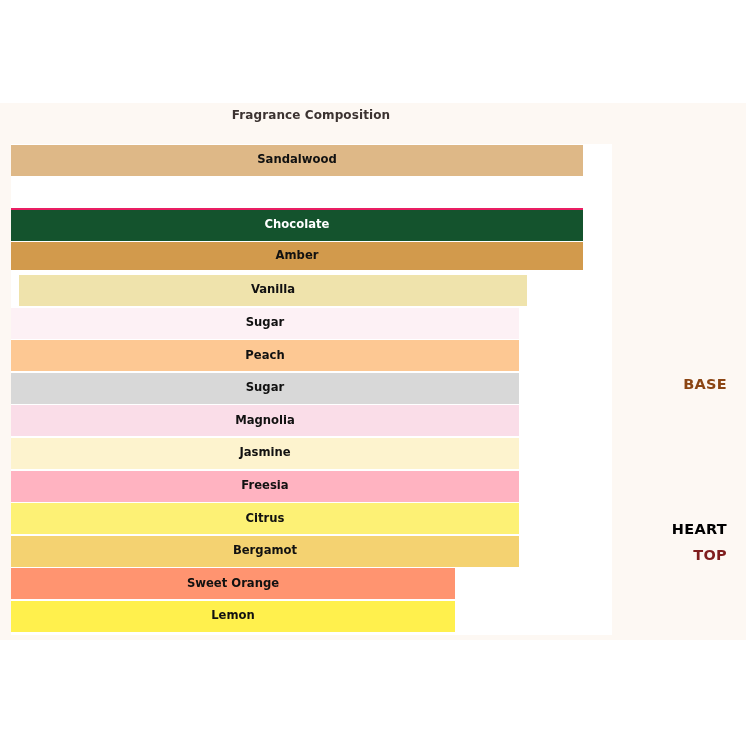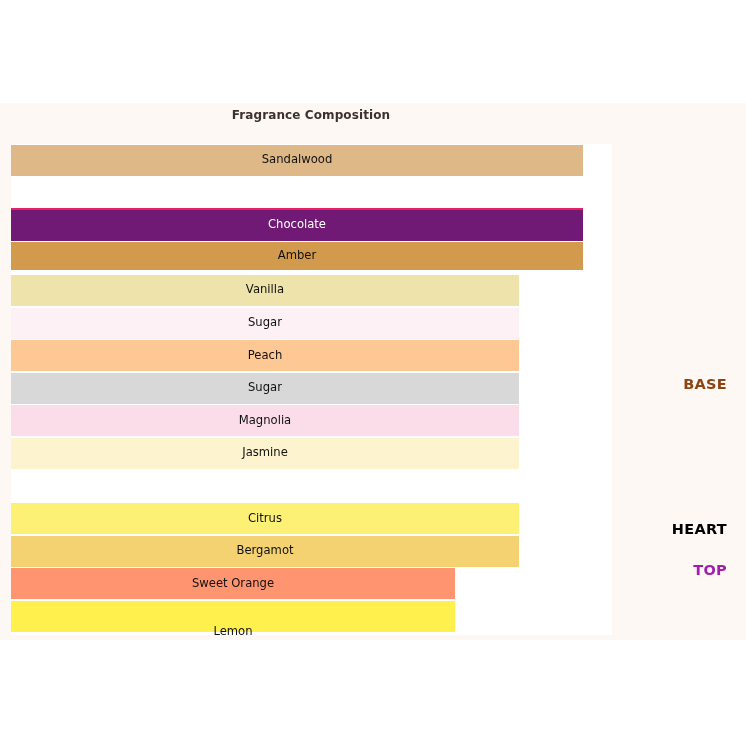--- a/index.html
+++ b/index.html
@@ -56,21 +56,21 @@
     box-sizing: border-box;
   }
   .bar-label {
     position: absolute;
     left: 0;
     right: 0;
     top: 50%;
     transform: translateY(-50%);
     text-align: center;
     font-size: 11.6px;
-    font-weight: normal;
+    font-weight: bold;
     line-height: 1;
     white-space: nowrap;
   }
 
   
   .group-label {
     position: absolute;
     right: 19px;
     font-size: 14.5px;
     font-weight: bold;
@@ -87,54 +87,57 @@
   <div id="chart-title">Fragrance Composition</div>
 
   <div id="plot-area">
 
   <div class="bar-row" style="top: 0.5px; width: 572px; height: 31px; background: rgb(222, 184, 135);">
         <div class="bar-label" style="color: rgb(17, 17, 17);">Sandalwood</div>
       </div>
       <div class="bar-row" style="top: 33.1px; width: 572px; height: 31px; background: rgb(233, 30, 99); margin-top: 31px;">
         <div class="bar-label" style="color: rgb(255, 255, 255);">Rose</div>
       </div>
-      <div class="bar-row" style="top: 65.7px; width: 572px; height: 31px; background: #701a75;">
+      <div class="bar-row" style="top: 65.7px; width: 572px; height: 31px; background: #14532d;">
         <div class="bar-label" style="color: rgb(255, 255, 255);">Chocolate</div>
       </div>
       <div class="bar-row" style="top: 98.3px; width: 572px; height: 28px; background: rgb(210, 154, 76);">
         <div class="bar-label" style="color: rgb(17, 17, 17);">Amber</div>
       </div>
-      <div class="bar-row" style="top: 130.9px; width: 508px; height: 31px; background: rgb(239, 227, 172);">
+      <div class="bar-row" style="top: 130.9px; width: 508px; height: 31px; background: rgb(239, 227, 172); margin-left: 8px;">
         <div class="bar-label" style="color: rgb(17, 17, 17);">Vanilla</div>
       </div>
       <div class="bar-row" style="top: 163.5px; width: 508px; height: 31px; background: rgb(253, 241, 245);">
         <div class="bar-label" style="color: rgb(17, 17, 17);">Sugar</div>
       </div>
       <div class="bar-row" style="top: 196.1px; width: 508px; height: 31px; background: rgb(253, 200, 147);">
         <div class="bar-label" style="color: rgb(17, 17, 17);">Peach</div>
       </div>
       <div class="bar-row" style="top: 228.7px; width: 508px; height: 31px; background: rgb(216, 216, 216);">
         <div class="bar-label" style="color: rgb(17, 17, 17);">Sugar</div>
       </div>
       <div class="bar-row" style="top: 261.3px; width: 508px; height: 31px; background: rgb(250, 221, 232);">
         <div class="bar-label" style="color: rgb(17, 17, 17);">Magnolia</div>
       </div>
       <div class="bar-row" style="top: 293.9px; width: 508px; height: 31px; background: rgb(253, 243, 206);">
         <div class="bar-label" style="color: rgb(17, 17, 17);">Jasmine</div>
       </div>
+      <div class="bar-row" style="top: 326.5px; width: 508px; height: 31px; background: rgb(255, 179, 193);">
+        <div class="bar-label" style="color: rgb(17, 17, 17);">Freesia</div>
+      </div>
       <div class="bar-row" style="top: 359.1px; width: 508px; height: 31px; background: rgb(253, 241, 117);">
         <div class="bar-label" style="color: rgb(17, 17, 17);">Citrus</div>
       </div>
       <div class="bar-row" style="top: 391.7px; width: 508px; height: 31px; background: rgb(244, 210, 113);">
         <div class="bar-label" style="color: rgb(17, 17, 17);">Bergamot</div>
       </div>
       <div class="bar-row" style="top: 424.3px; width: 444px; height: 31px; background: rgb(255, 148, 112);">
         <div class="bar-label" style="color: rgb(17, 17, 17);">Sweet Orange</div>
       </div>
       <div class="bar-row" style="top: 456.9px; width: 444px; height: 31px; background: rgb(255, 240, 77);">
-        <div class="bar-label" style="color: rgb(17, 17, 17); margin-top: 16px;">Lemon</div>
+        <div class="bar-label" style="color: rgb(17, 17, 17);">Lemon</div>
       </div>
     </div>
 
 <div class="group-label" style="top: 273px; color: rgb(139, 69, 19);">BASE</div>
     <div class="group-label" style="top: 418px; color: #000000;">HEART</div>
-    <div class="group-label" style="top: 459px; color: #a21caf;">TOP</div>
+    <div class="group-label" style="top: 444px; color: #7f1d1d;">TOP</div>
   </div>
 
 </body></html>

